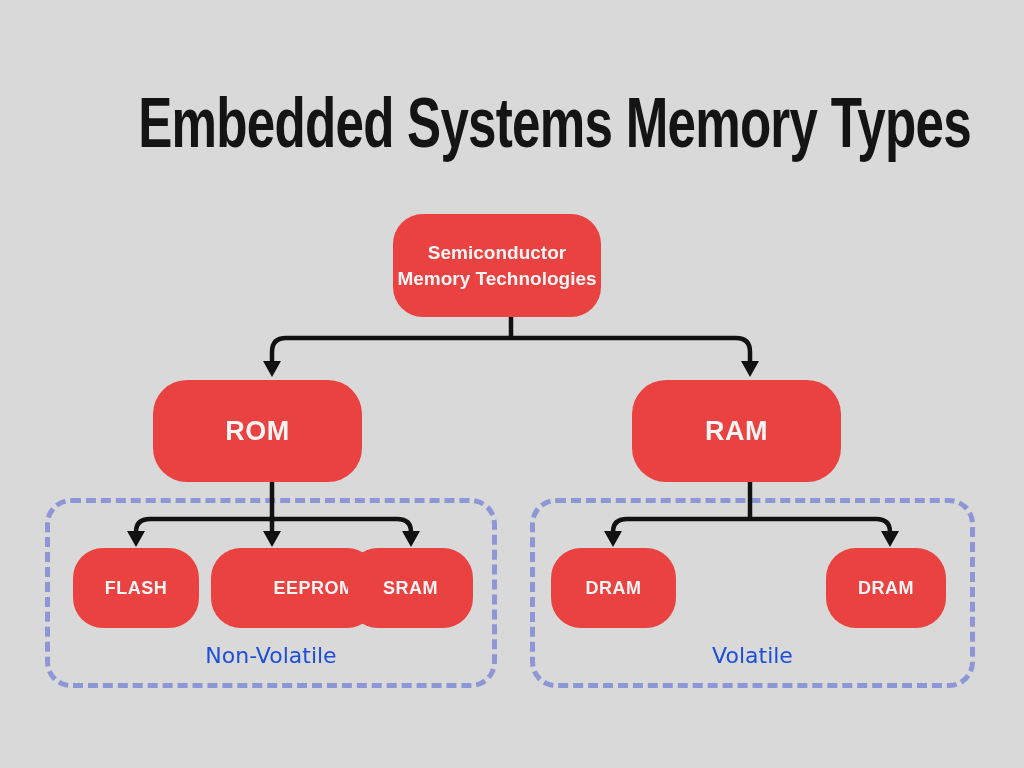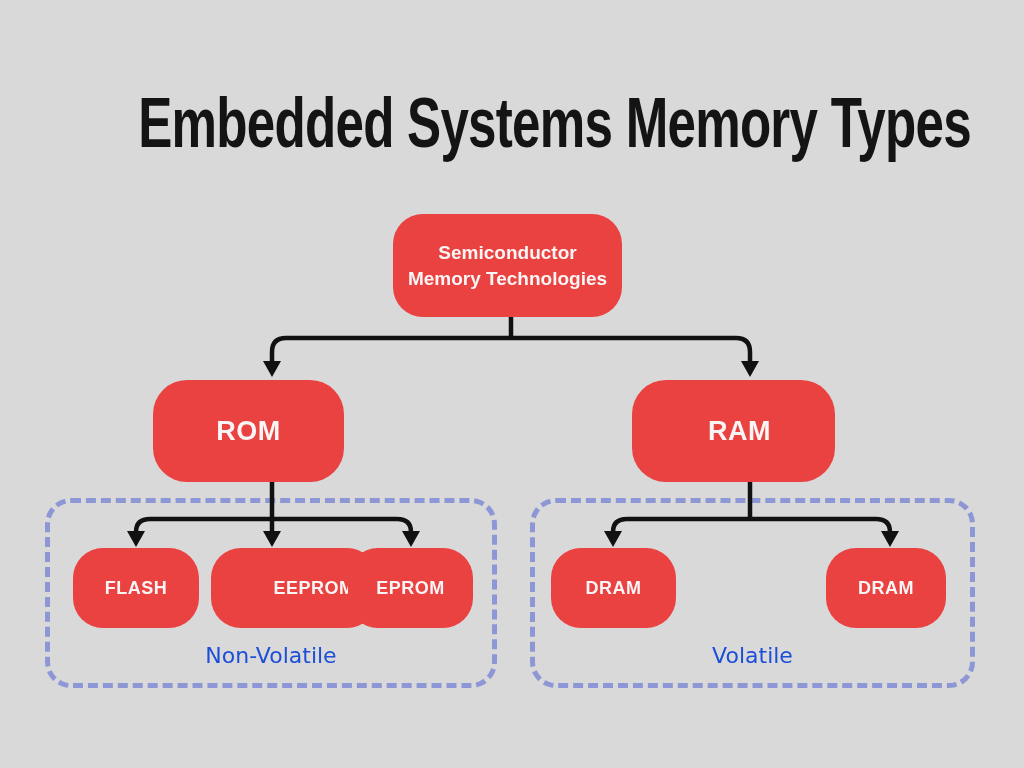--- a/index.html
+++ b/index.html
@@ -53,33 +53,33 @@
     background: #ea4141;
     color: #faf5f5;
     display: flex;
     flex-direction: column;
     align-items: center;
     justify-content: center;
     text-align: center;
     font-weight: 700;
   }
   .node.root {
-    left: 393px; top: 214px; width: 229px; height: 103px;
+    left: 393px; top: 214px; width: 208px; height: 103px;
     border-radius: 30px;
     font-size: 19px;
     line-height: 1.35;
   }
   .node.level2 {
-    width: 191px; height: 102px;
+    width: 209px; height: 102px;
     border-radius: 34px;
     font-size: 27px;
     letter-spacing: 0.5px;
   }
   .node.rom { left: 153px; top: 380px; }
-  .node.ram { left: 632px; top: 380px; padding-left: 12px; }
+  .node.ram { left: 632px; top: 380px; }
   .node.leaf {
     width: 126px; height: 80px;
     border-radius: 30px;
     font-size: 18px;
     letter-spacing: 0.5px;
     justify-content: center;
   }
   .node.flash  { left: 73px;  top: 548px; }
   .node.eeprom { left: 211px; top: 548px; padding-left: 40px; }
   .node.eprom  { left: 348px; top: 548px; width: 125px; }
@@ -139,21 +139,21 @@
     <span>RAM</span>
   </div>
 
   <div class="node leaf flash">
     <span>FLASH</span>
   </div>
   <div class="node leaf eeprom">
     <span>EEPROM</span>
   </div>
   <div class="node leaf eprom">
-    <span>EPROM</span>
+    <span>SRAM</span>
   </div>
   <div class="node leaf sram">
     <span>DRAM</span>
   </div>
   <div class="node leaf dram">
     <span>DRAM</span>
   </div>
 
   <div class="group-label left-label">Non-Volatile</div>
   <div class="group-label right-label">Volatile</div>

